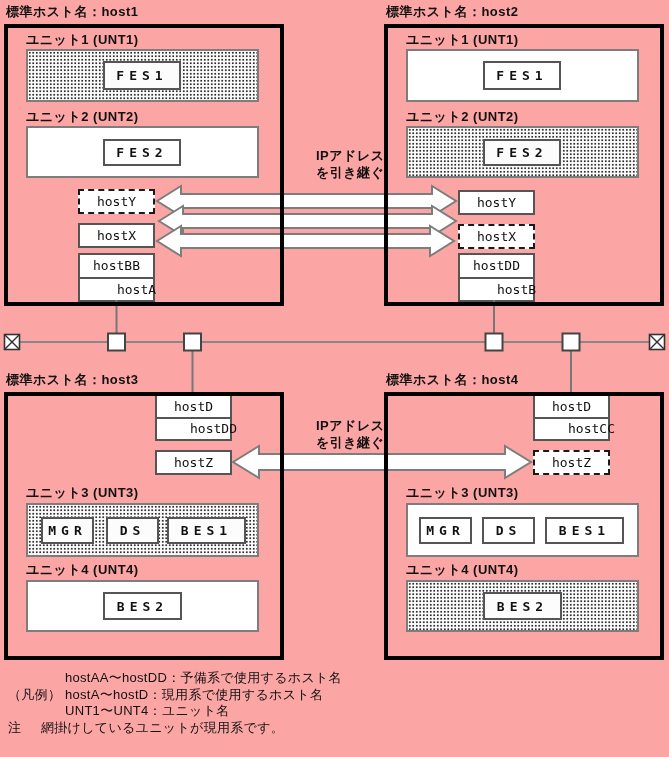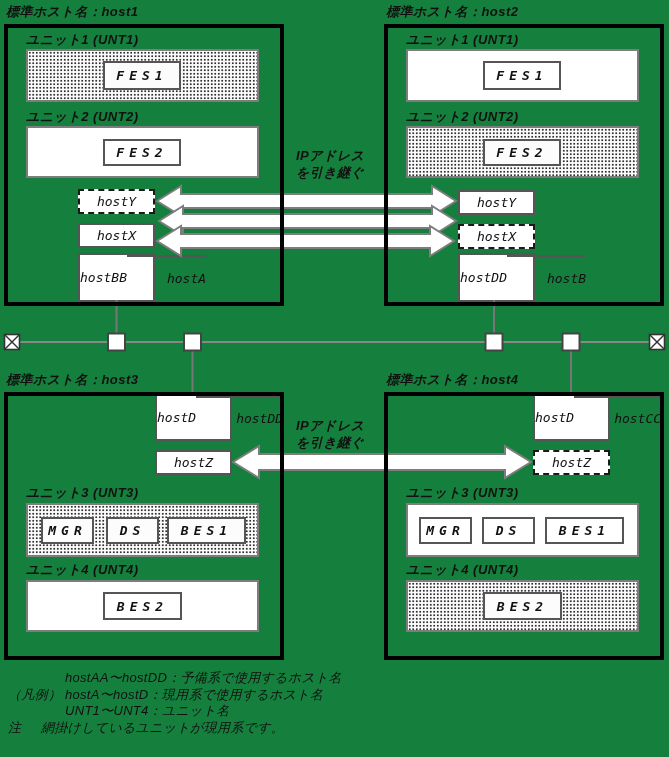--- a/index.html
+++ b/index.html
@@ -1,38 +1,38 @@
 <!DOCTYPE html>
 <html><head>
 <meta charset="utf-8">
 <style>
   html,body{margin:0;padding:0;background:#fff;}
-  #stage{position:relative;width:669px;height:757px;background:#15803d;overflow:hidden;
-         font-family:"Liberation Sans",sans-serif;color:#111;font-style:italic;}
+  #stage{position:relative;width:669px;height:757px;background:#fca5a5;overflow:hidden;
+         font-family:"Liberation Sans",sans-serif;color:#111;}
   .abs{position:absolute;box-sizing:border-box;}
   .z1{z-index:1}.z2{z-index:2}.z3{z-index:3}
   .panel{border:4px solid #000;background:transparent;}
   .title{font-size:13px;font-weight:bold;white-space:nowrap;letter-spacing:.5px;}
   .unitlabel{font-size:13px;font-weight:bold;white-space:nowrap;letter-spacing:.5px;}
   .band{border:2px solid #7d7d7d;background:#fff;}
   .shade{background-color:#fcfcfc;
          background-image:radial-gradient(#2e2e2e 1px, rgba(0,0,0,0) 1.3px);
          background-size:3.5px 3.5px;}
   .srv{border:2px solid #555;background:#fff;display:flex;align-items:center;justify-content:center;
        font-family:"DejaVu Sans Mono",monospace;font-size:13px;font-weight:bold;
        letter-spacing:5px;color:#111;}
   .srv.shade{background-color:#fcfcfc;}
   .hostbox{border:2px solid #555;background:#fff;display:flex;align-items:center;justify-content:center;
            font-family:"DejaVu Sans Mono",monospace;font-size:13px;color:#111;}
   .hostbox.dashed{border:2px dashed #1a1a1a;}
-  .stack{border:2px solid #555;background:#fff;display:flex;}
+  .stack{border:2px solid #555;background:#fff;display:flex;flex-direction:column;}
   .stack .cell{flex:1;display:flex;align-items:center;justify-content:center;
                font-family:"DejaVu Sans Mono",monospace;font-size:13px;color:#111;}
   .stack .cell + .cell{border-top:2px solid #555;padding-left:40px;}
-  .iplabel{font-size:13px;font-weight:bold;line-height:17px;white-space:nowrap;letter-spacing:.5px;}
+  .iplabel{font-size:13px;font-weight:bold;line-height:17px;white-space:nowrap;letter-spacing:.5px;margin-left:20px;}
   .legend{font-size:13px;line-height:16.5px;letter-spacing:.3px;}
   .lg-row{display:flex;}
   .lg-prefix{width:57px;flex:none;}
   .lg-note-label{width:33px;flex:none;}
   svg{display:block;}
 </style>
 </head>
 <body>
 
 <div id="stage">

